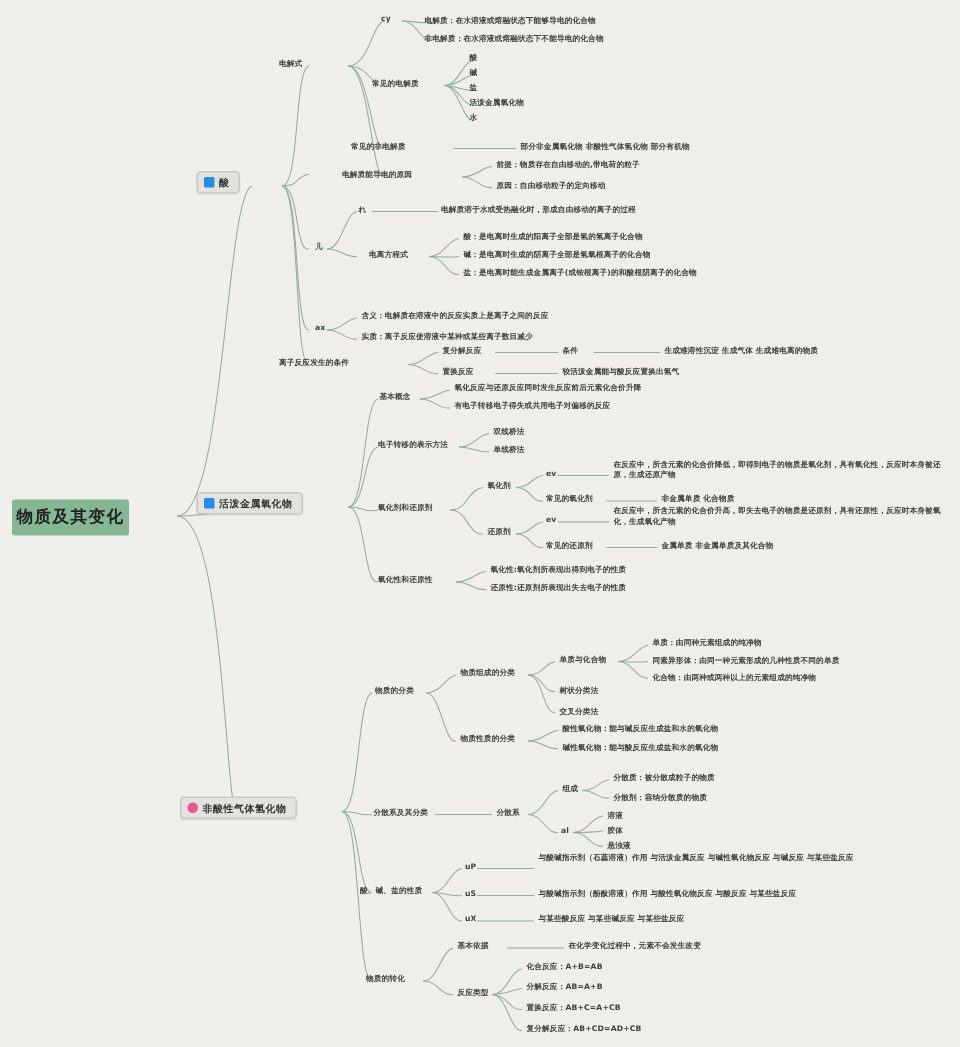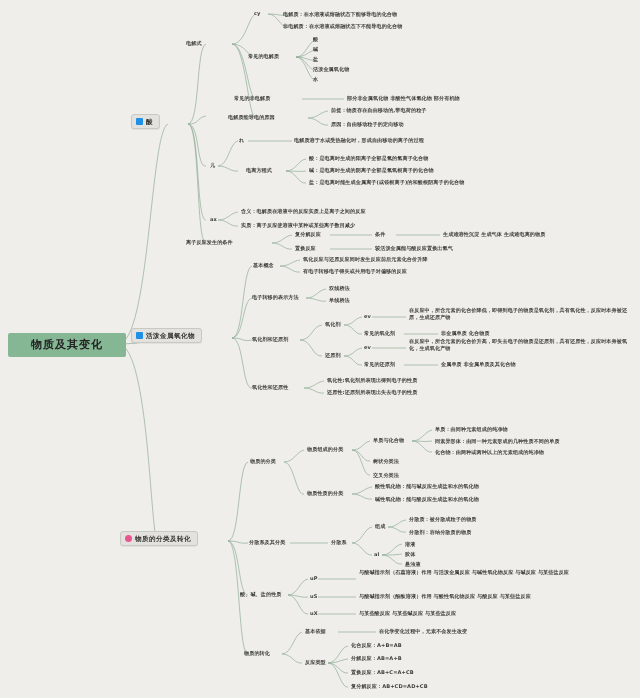--- a/index.html
+++ b/index.html
@@ -25,21 +25,21 @@
     letter-spacing:0.1px;
     font-weight:bold;
   }
   .txt.wrap{white-space:normal;line-height:1.45;}
   
   .root{
     background:#86b794;
     color:#222;
     font-weight:bold;
     font-size:11px;
-    padding:5px 23px;
+    padding:5px 3px;
     border-radius:2px;
     letter-spacing:1px;
   }
   
   .boxed{
     background:#e3e2de;
     border:1px solid #c9c8c2;
     border-radius:3px;
     padding:2.5px 6px 2.5px 4px;
     font-size:6.6px;
@@ -256,21 +256,21 @@
 <div class="node txt wrap" style="left:409px;top:338px;width:228px;">在反应中，所含元素的化合价升高，即失去电子的物质是还原剂，具有还原性，反应时本身被氧化，生成氧化产物</div>
 <div class="node txt" style="left:364px;top:361px;">常见的还原剂</div>
 <div class="node txt" style="left:441px;top:361px;">金属单质 非金属单质及其化合物</div>
 
 <div class="node txt" style="left:252px;top:384px;">氧化性和还原性</div>
 <div class="node txt" style="left:327px;top:377px;">氧化性:氧化剂所表现出得到电子的性质</div>
 <div class="node txt" style="left:327px;top:389px;">还原性:还原剂所表现出失去电子的性质</div>
 
 <div class="node boxed" style="left:120px;top:531px;">
   <span class="ico ico-pink"></span>
-  <span class="lbl">物质的分类及转化</span>
+  <span class="lbl">非酸性气体氢化物</span>
 </div>
 
 <div class="node txt" style="left:250px;top:458px;">物质的分类</div>
 <div class="node txt" style="left:307px;top:446px;">物质组成的分类</div>
 <div class="node txt" style="left:373px;top:437px;">单质与化合物</div>
 <div class="node txt" style="left:435px;top:426px;">单质：由同种元素组成的纯净物</div>
 <div class="node txt" style="left:435px;top:438px;">同素异形体：由同一种元素形成的几种性质不同的单质</div>
 <div class="node txt" style="left:435px;top:449px;">化合物：由两种或两种以上的元素组成的纯净物</div>
 <div class="node txt" style="left:373px;top:458px;">树状分类法</div>
 <div class="node txt" style="left:373px;top:472px;">交叉分类法</div>

